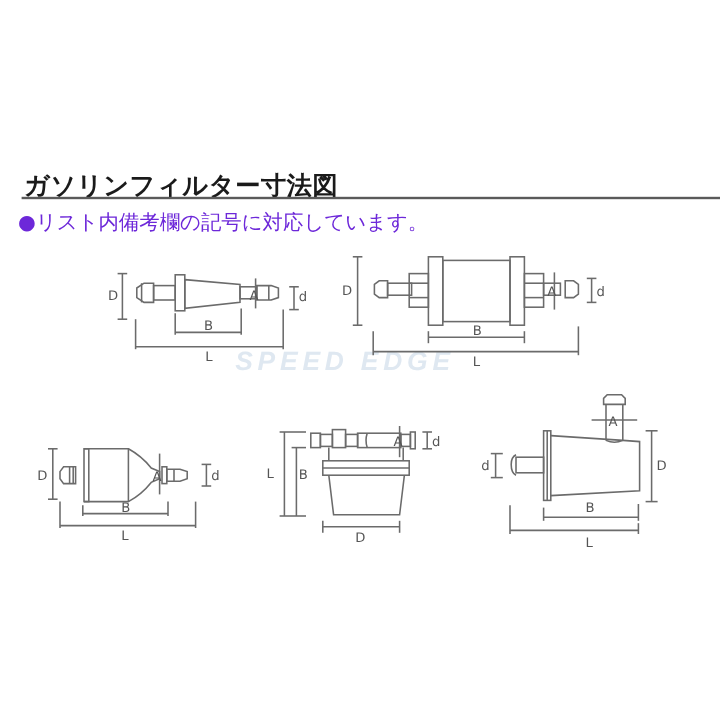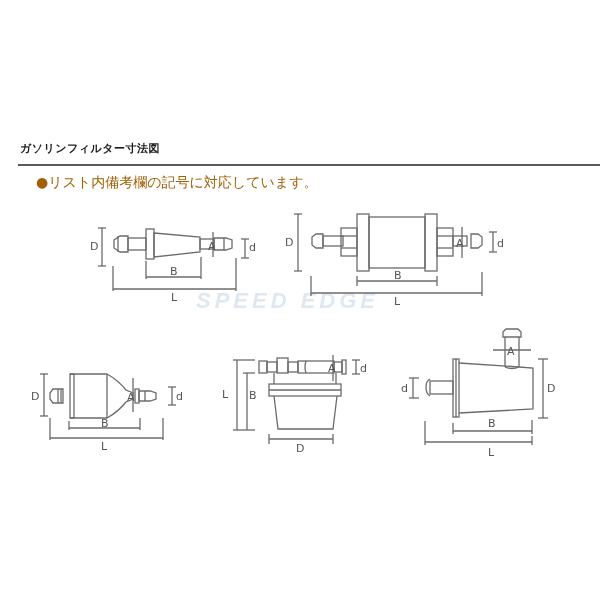--- a/index.html
+++ b/index.html
@@ -12,40 +12,40 @@
       height: 600px;
       position: relative;
       overflow: hidden;
       font-family: "DejaVu Sans", "Liberation Sans", sans-serif;
       color: #222;
     }
     .title {
       position: absolute;
       left: 20px;
       top: 141px;
-      font-size: 11px;
+      font-size: 21px;
       font-weight: bold;
       letter-spacing: 0.5px;
       color: #1a1a1a;
       white-space: nowrap;
     }
     .divider {
       position: absolute;
       left: 18px;
       top: 164px;
       width: 582px;
       height: 2px;
       background: #5a5a5a;
     }
     .subtitle {
       position: absolute;
-      left: 36px;
+      left: 15px;
       top: 174px;
-      font-size: 14px;
-      color: #a16207;
+      font-size: 17px;
+      color: #6d28d9;
       white-space: nowrap;
     }
     .diagram {
       position: absolute;
       left: 0;
       top: 0;
     }
     .watermark {
       position: absolute;
       left: 196px;

